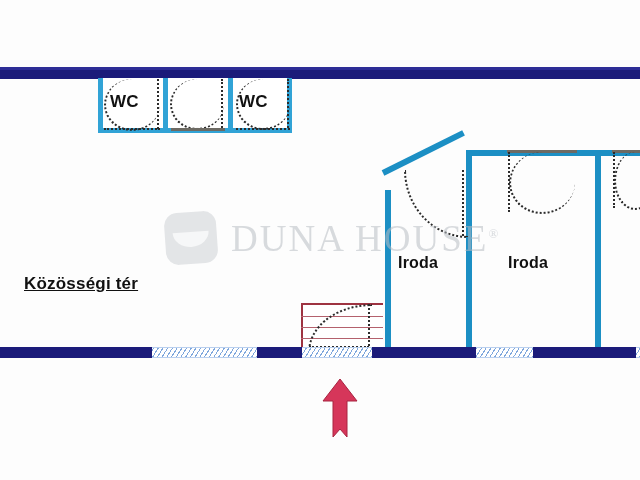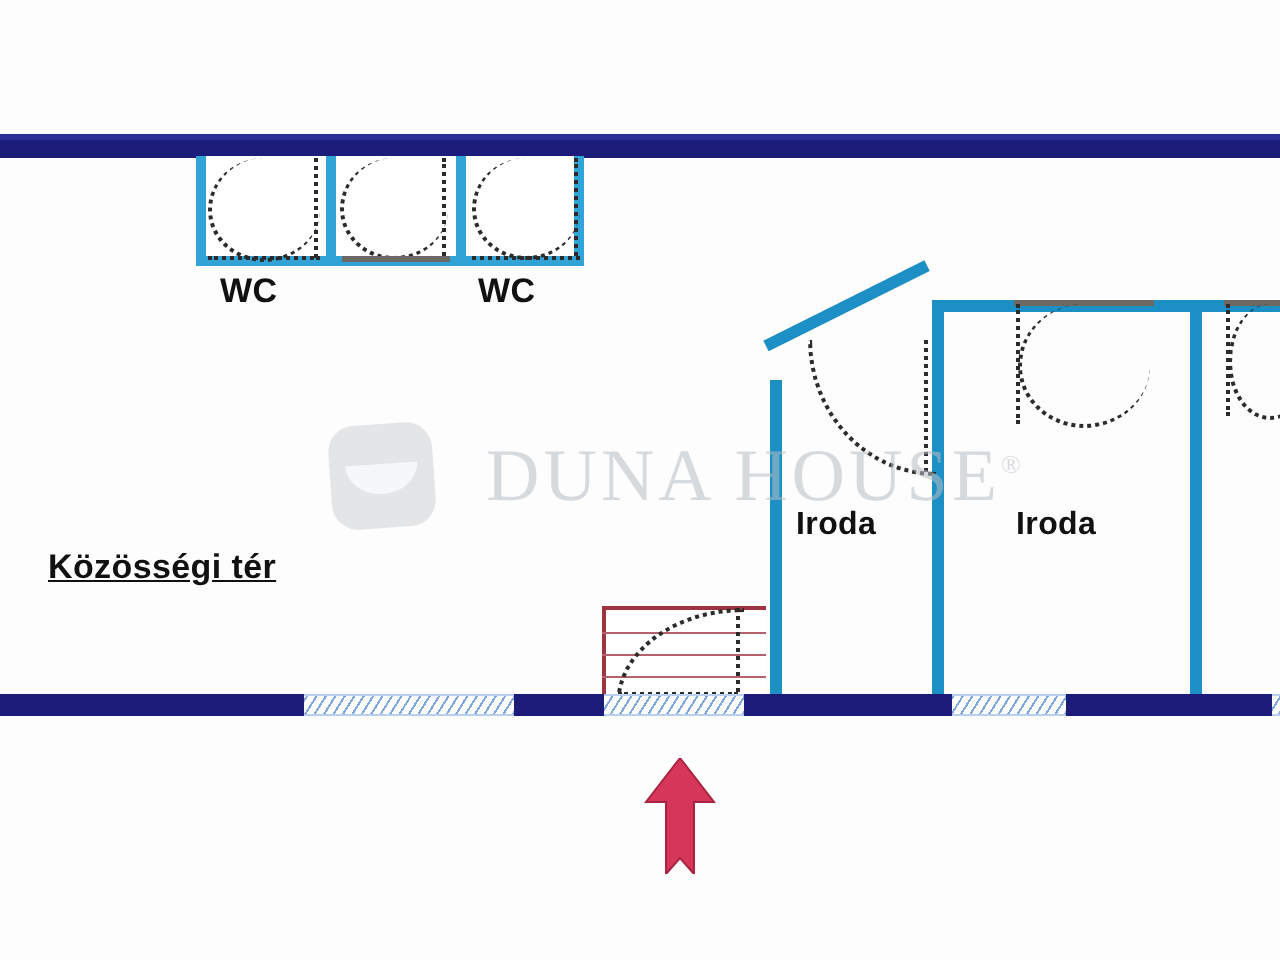--- a/index.html
+++ b/index.html
@@ -97,21 +97,21 @@
   
   .label {
     position: absolute;
     color: #111111;
     font-weight: bold;
     white-space: nowrap;
     letter-spacing: 0.2px;
   }
   .label.big  { font-size: 17px; }
   .label.room { font-size: 16px; }
-  .label.wc   { font-size: 17px; margin-top: 44px; }
+  .label.wc   { font-size: 17px; }
 
   
   .steps {
     position: absolute;
     left: 301px; top: 303px;
     width: 82px; height: 47px;
     box-sizing: border-box;
     border-left: 2px solid #9e3341;
     border-top: 2px solid #9e3341;
     background: #ffffff;
@@ -130,21 +130,21 @@
     left: 322px; top: 379px;
     width: 36px; height: 58px;
   }
 
   
   .wm {
     position: absolute;
     left: 165px; top: 212px;
     display: flex;
     align-items: center;
-    gap: 26px;
+    gap: 14px;
     opacity: 0.55;
     pointer-events: none;
   }
   .wm-logo {
     width: 52px; height: 52px;
     border-radius: 13px;
     background: #cfd2d6;
     position: relative;
     transform: rotate(-4deg);
   }

